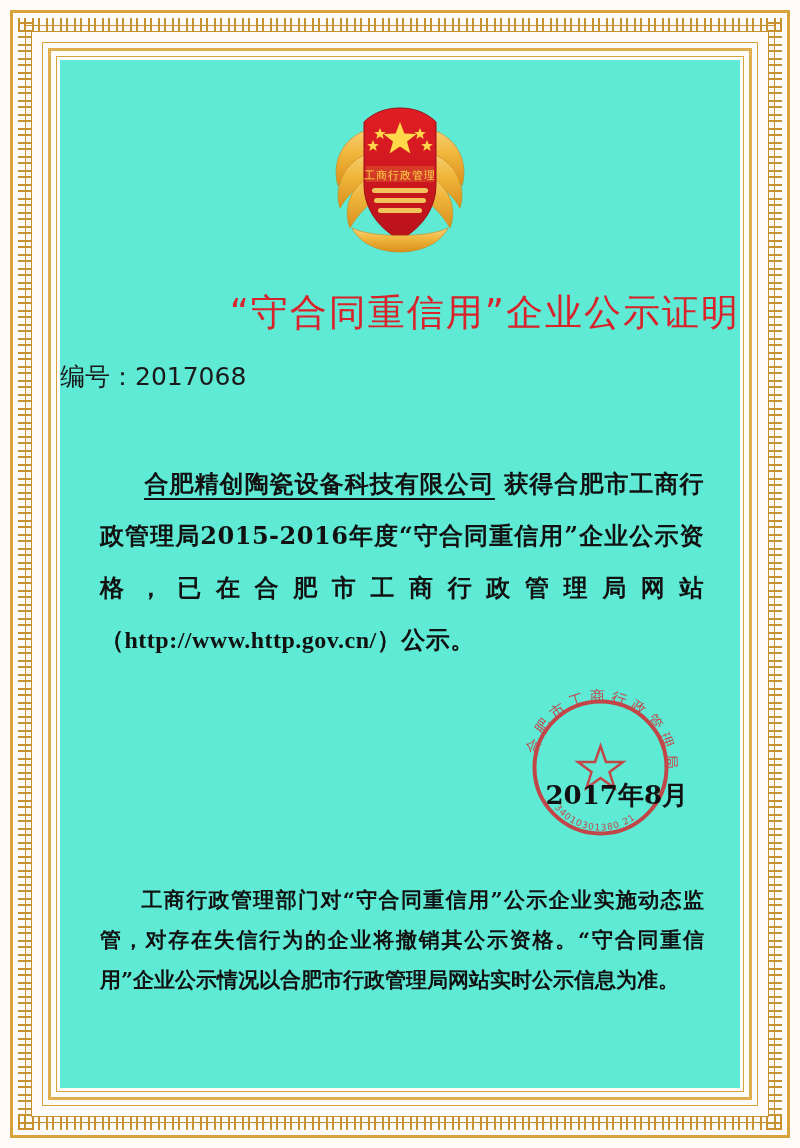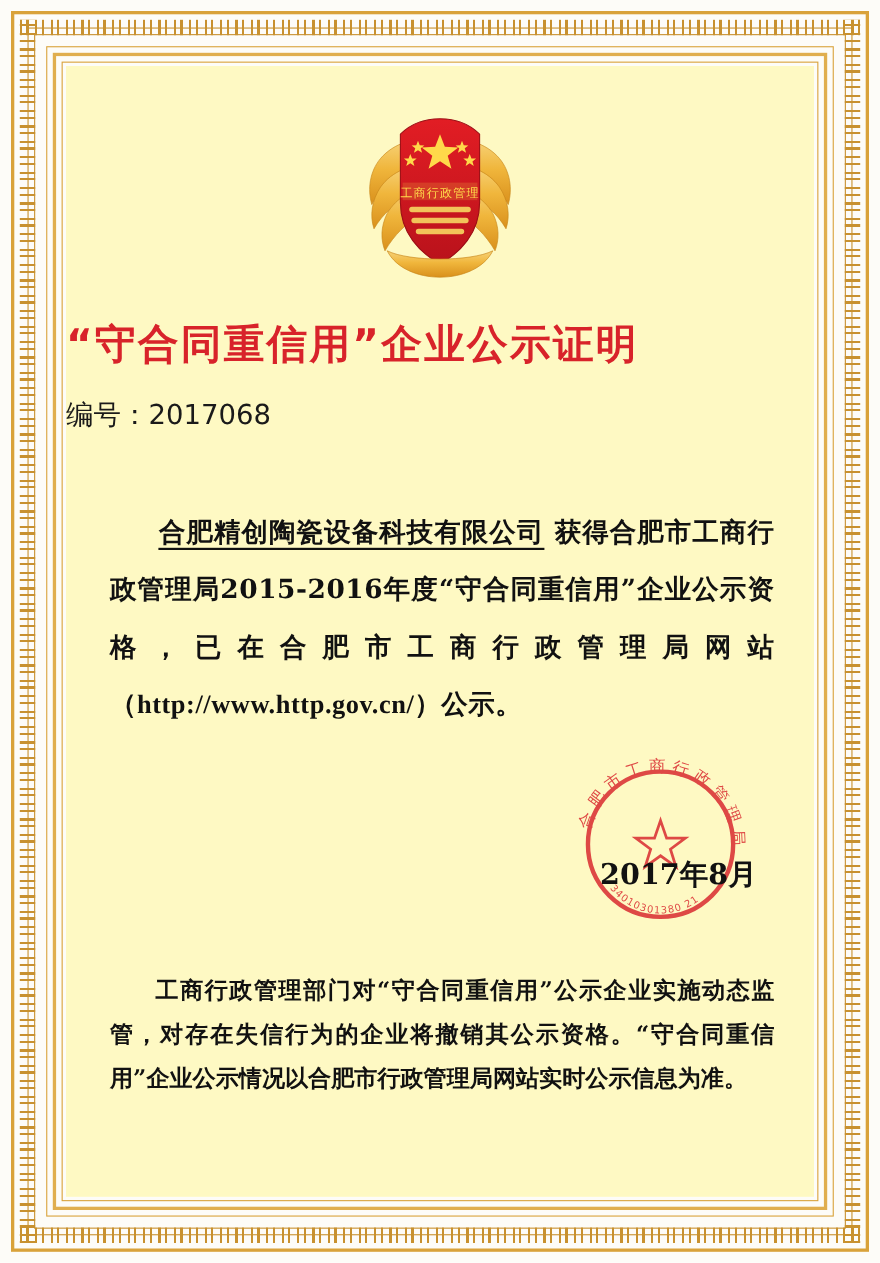--- a/index.html
+++ b/index.html
@@ -90,42 +90,42 @@
   .border-inner-3 {
     position: absolute;
     left: 56px; top: 56px; right: 56px; bottom: 56px;
     border: 1px solid #d9a23a;
     box-sizing: border-box;
   }
 
   .content {
     position: absolute;
     left: 60px; top: 60px; right: 60px; bottom: 60px;
-    background: #fef9c3;
+    background: #5eead4;
   }
 
   
   .emblem {
     position: absolute;
     left: 50%;
     transform: translateX(-50%);
     top: 28px;
     width: 200px;
     height: 175px;
   }
   .emblem svg { display:block; }
 
   
   .title {
     position: absolute;
     top: 228px;
     left: 0; right: 0;
-    text-align: left;
+    text-align: right;
     font-size: 37px;
-    font-weight: bold;
+    font-weight: normal;
     color: #d8232a;
     letter-spacing: 2px;
     font-family: "DejaVu Sans", "Liberation Sans", sans-serif;
   }
   .serial {
     position: absolute;
     top: 300px;
     left: 0; right: 0;
     text-align: left;
     font-size: 25px;

